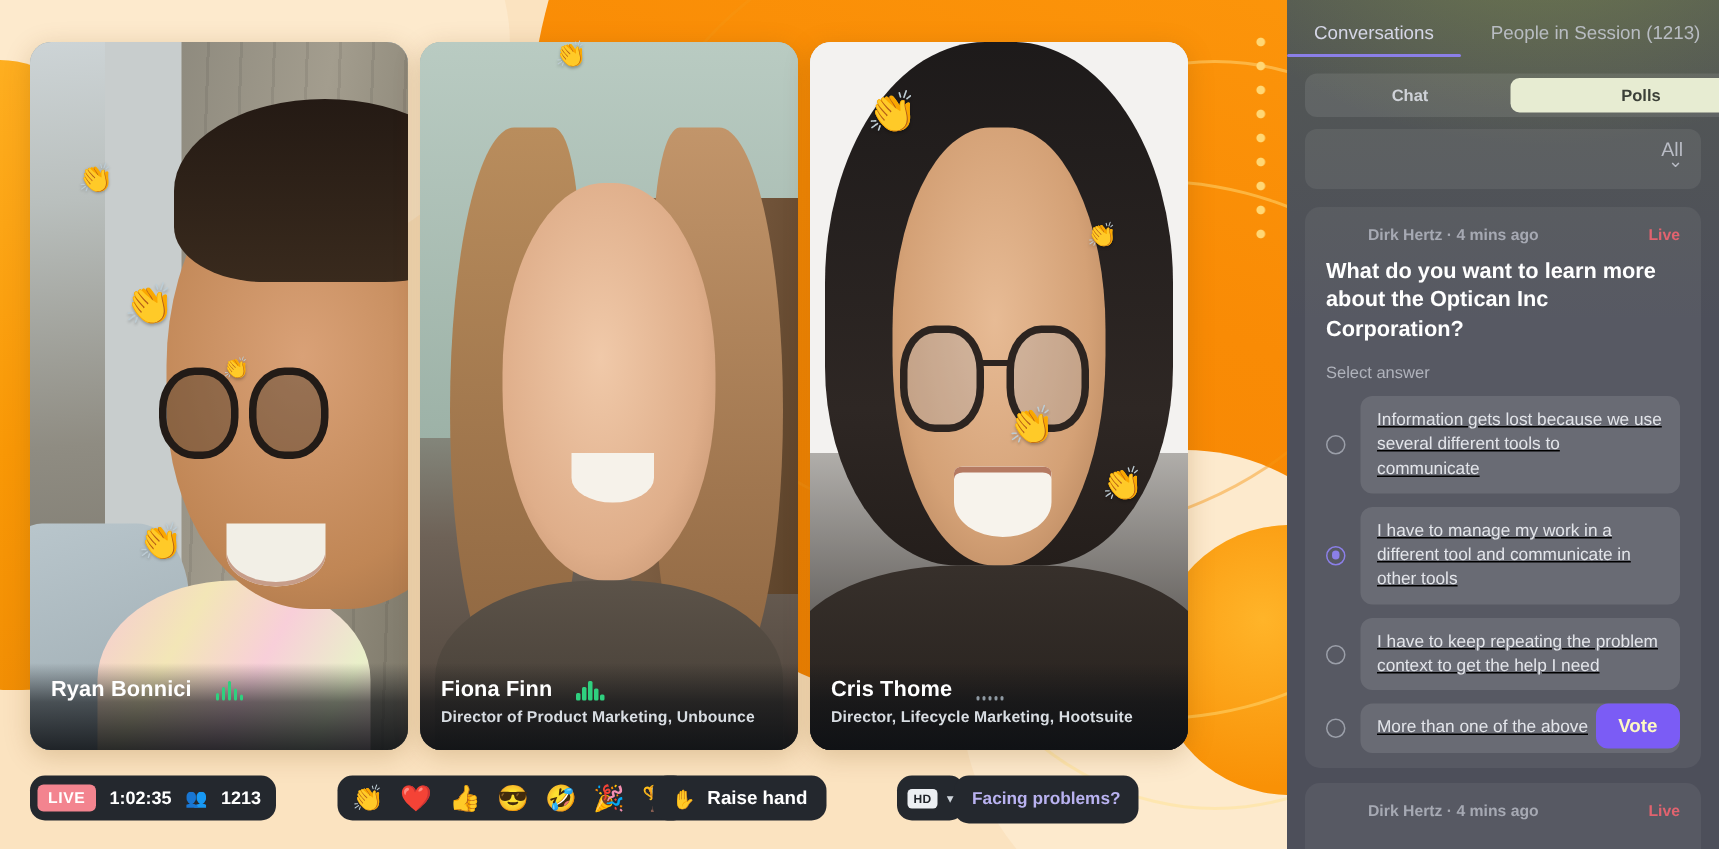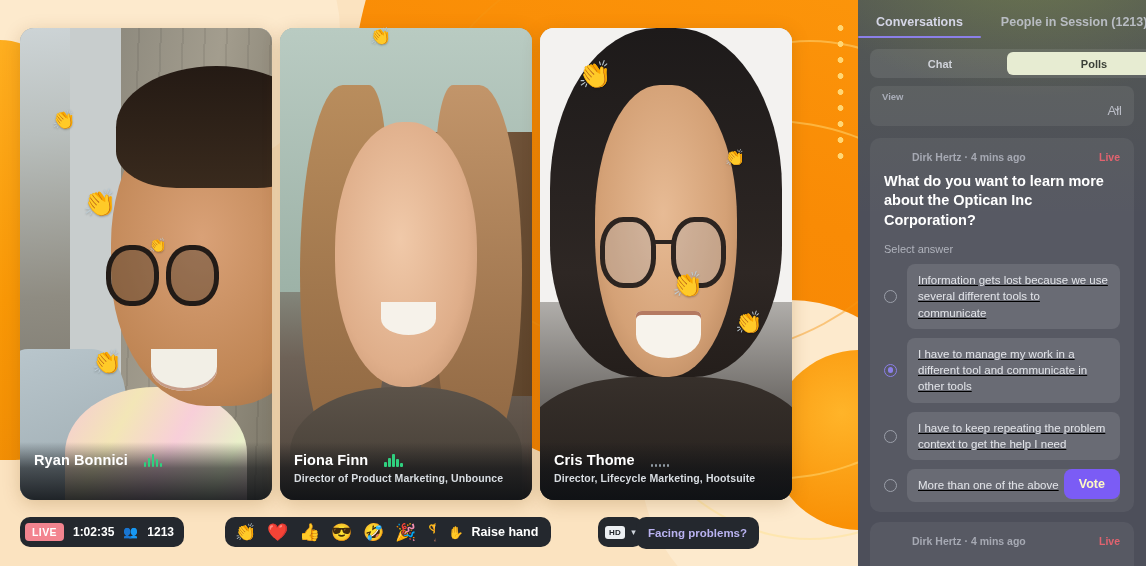--- a/index.html
+++ b/index.html
@@ -166,21 +166,21 @@
   #facing-problems { position:absolute; left:636px; top:5px; padding:16px 12px;
                      font-size:11.5px; font-weight:600; color:#b9b2f0; cursor:pointer; }
 
   
   #sidebar { position:absolute; right:0; top:0; width:288px; height:566px;
              background:#4d4f5a; overflow:hidden; }
   #sidebar-tint { position:absolute; inset:0; pointer-events:none;
     background: radial-gradient(ellipse 340px 220px at 60% -10%, rgba(150,170,70,.40), rgba(150,170,70,0) 70%),
                 linear-gradient(180deg, rgba(110,125,60,.20), rgba(110,125,60,0) 38%); }
   #tabs { position:relative; display:flex; height:38px; align-items:flex-end; }
-  .tab { flex:0 0 auto; font-size:12.5px; font-weight:700; padding:0 0 9px 0;
+  .tab { flex:0 0 auto; font-size:12.5px; font-weight:400; padding:0 0 9px 0;
          color:#c9ccd6; cursor:pointer; }
   #tab-conversations { margin-left:18px; color:#d5d6e6; position:relative; }
   #tab-conversations:after { content:""; position:absolute; left:-18px; right:-18px; bottom:0;
         height:2.5px; background:#8b7fe8; border-radius:2px; }
   #tab-people { margin-left:38px; color:#b8bcc2; }
 
   #segment { position:absolute; left:12px; top:49px; width:294px; height:29px;
              background:rgba(255,255,255,.09); border-radius:8px; display:flex; padding:3px; }
   .seg { flex:1; display:flex; align-items:center; justify-content:center;
          font-size:11px; font-weight:700; border-radius:6px; cursor:pointer; color:#cfd2d8; }
@@ -359,21 +359,20 @@
       <div class="tab" id="tab-conversations">Conversations</div>
       <div class="tab" id="tab-people">People in Session (1213)</div>
     </div>
 
     <div id="segment">
       <div class="seg" id="seg-chat">Chat</div>
       <div class="seg" id="seg-polls">Polls</div>
     </div>
 
     <div id="view-select">
-      <div id="view-label">View</div>
       <div id="view-value">All</div>
       <div id="view-caret">⌄</div>
     </div>
 
     <div class="poll-card" id="poll-1">
       <div class="poll-meta">
         <span class="poll-author">Dirk Hertz · 4 mins ago</span>
         <span class="poll-live">Live</span>
       </div>
       <div class="poll-q">What do you want to learn more about the Optican Inc Corporation?</div>

